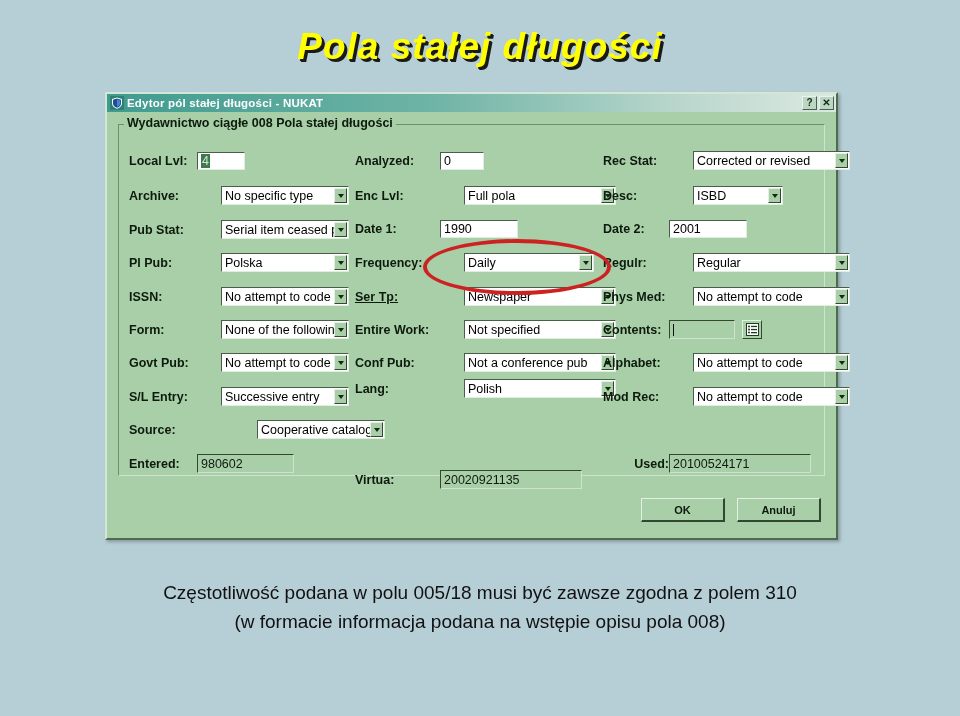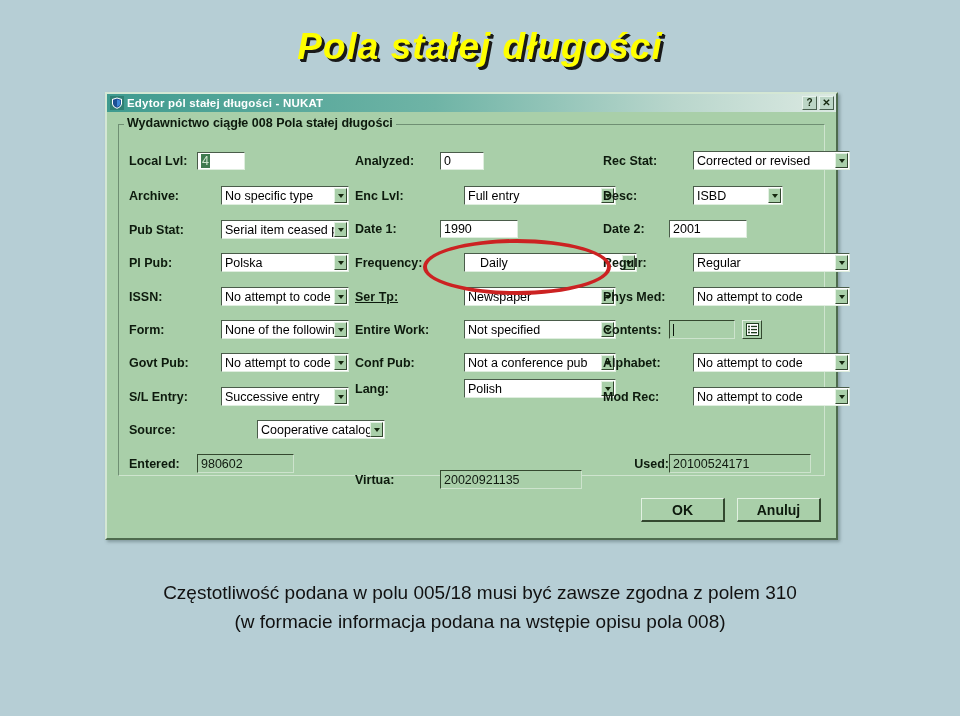--- a/index.html
+++ b/index.html
@@ -242,21 +242,21 @@
   }
   .dlg-btn {
     position: absolute;
     width: 84px;
     height: 24px;
     background: #a9cfa9;
     border-top: 1.5px solid #e3f1e3;
     border-left: 1.5px solid #e3f1e3;
     border-right: 2px solid #33482f;
     border-bottom: 2px solid #33482f;
-    font-size: 14px;
+    font-size: 11px;
     font-weight: bold;
     color: #0d1a0d;
     display: flex;
     align-items: center;
     justify-content: center;
     box-sizing: border-box;
     cursor: default;
   }
 
   
@@ -335,21 +335,21 @@
     <span class="combo" style="width:128px;">
       <span class="combo-val">No specific type</span>
       <span class="combo-arrow">
           <i></i>
         </span>
     </span>
   </div>
   <div class="field" style="left:248px; top:92px;">
     <span class="flabel" style="width:85px;">Enc Lvl:</span>
     <span class="combo" style="width:152px;">
-      <span class="combo-val">Full entry</span>
+      <span class="combo-val">Full pola</span>
       <span class="combo-arrow">
           <i></i>
         </span>
     </span>
   </div>
   <div class="field" style="left:496px; top:92px;">
     <span class="flabel" style="width:66px;">Desc:</span>
     <span class="combo" style="width:90px;">
       <span class="combo-val">ISBD</span>
       <span class="combo-arrow">
@@ -380,21 +380,21 @@
     <span class="flabel" style="width:68px;">Pl Pub:</span>
     <span class="combo" style="width:128px;">
       <span class="combo-val">Polska</span>
       <span class="combo-arrow">
           <i></i>
         </span>
     </span>
   </div>
   <div class="field" style="left:248px; top:159px;">
     <span class="flabel" style="width:85px;">Frequency:</span>
-    <span class="combo" style="width:173px;padding-left:12px;">
+    <span class="combo" style="width:130px;">
       <span class="combo-val">Daily</span>
       <span class="combo-arrow">
           <i></i>
         </span>
     </span>
   </div>
   <div class="field" style="left:496px; top:159px;">
     <span class="flabel" style="width:66px;">Regulr:</span>
     <span class="combo" style="width:157px;">
       <span class="combo-val">Regular</span>

